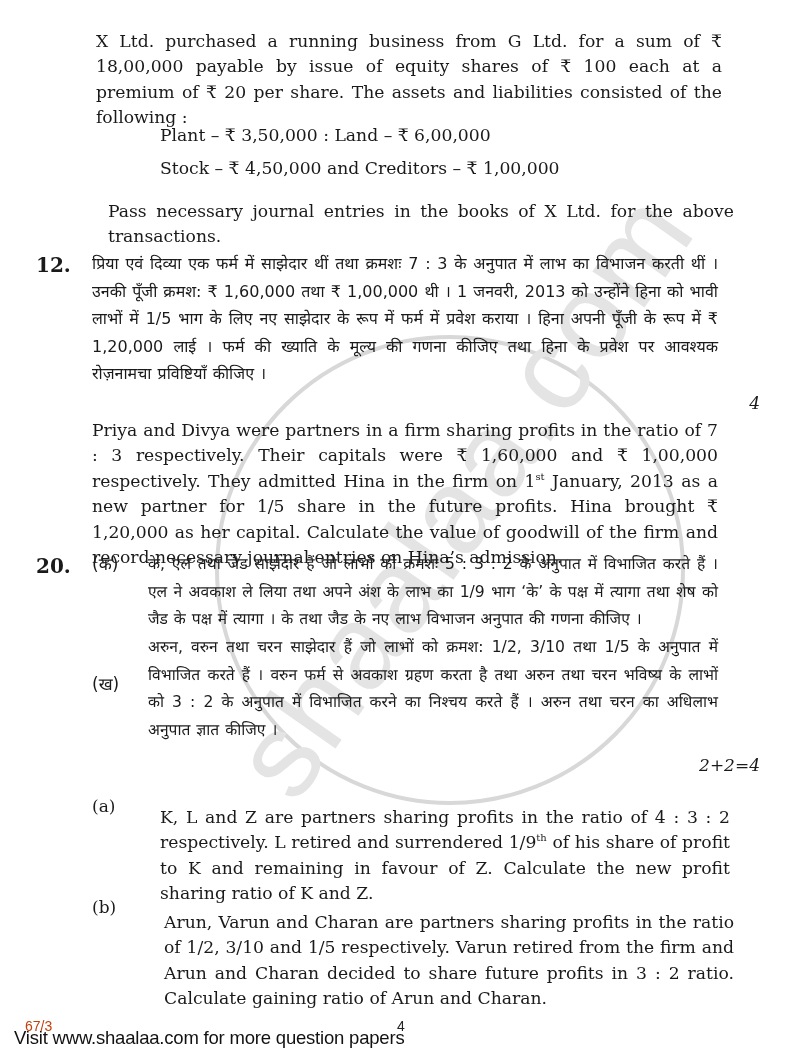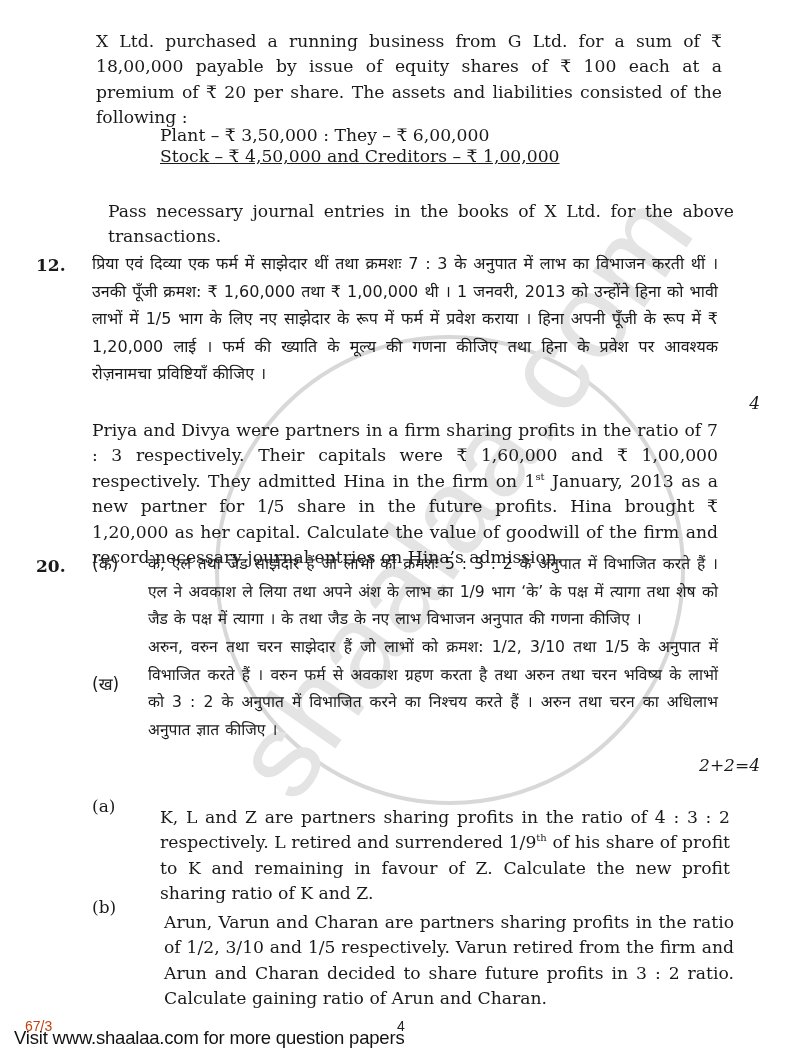--- a/index.html
+++ b/index.html
@@ -16,21 +16,21 @@
       position: absolute; left: 150px; top: 500px; width: 520px; text-align: center;
       font-family: "Liberation Sans", sans-serif; font-size: 120px; color: #e4e4e4;
       transform: rotate(-55deg); transform-origin: center; pointer-events: none; letter-spacing: 2px;
     }
     .content { position: absolute; left: 0; top: 0; width: 800px; }
     .para {
       position: absolute; left: 92px; width: 626px; font-size: 17.2px; line-height: 25.4px;
       text-align: justify; text-align-last: left;
     }
     .indent-line { position: absolute; left: 160px; font-size: 17.2px; line-height: 25px; white-space: nowrap; }
-    .qnum { position: absolute; left: 36px; font-weight: bold; font-size: 17px; line-height: 25px; }
+    .qnum { position: absolute; left: 36px; font-weight: bold; font-size: 20px; line-height: 25px; }
     .marks { position: absolute; right: 40px; font-style: italic; font-size: 17px; line-height: 25px; }
     .hi { font-family: "DejaVu Sans", sans-serif; font-size: 16px; line-height: 27.5px; word-spacing: 1px; }
     .sublabel { position: absolute; left: 92px; font-size: 17px; line-height: 26px; }
     .subpara { position: absolute; left: 148px; width: 570px; font-size: 17.2px; line-height: 25.4px; text-align: justify; text-align-last: left; }
     .subpara.hi { font-size: 15.6px; line-height: 27.5px; }
     sup { font-size: 10px; vertical-align: 7px; line-height: 0; }
     .footer-code { position: absolute; left: 25px; top: 1018px; font-family: "Liberation Sans", sans-serif; font-size: 14px; color: #c2410c; }
     .footer-page { position: absolute; left: 397px; top: 1018px; font-family: "Liberation Sans", sans-serif; font-size: 14px; color: #222; }
     .footer-visit { position: absolute; left: 14px; top: 1027px; font-family: "Liberation Sans", sans-serif; font-size: 18.5px; color: #111; letter-spacing: -0.2px; }
   </style>
@@ -38,22 +38,22 @@
 <body>
 
 <div class="page">
 
   <div class="watermark"></div>
   <div class="watermark-text">shaalaa.com</div>
 
   <div class="content">
 
     <p class="para" style="top:25px; margin:4px;">X Ltd. purchased a running business from G Ltd. for a sum of ₹ 18,00,000 payable by issue of equity shares of ₹ 100 each at a premium of ₹ 20 per share. The assets and liabilities consisted of the following :</p>
-    <div class="indent-line" style="top:123px;">Plant – ₹ 3,50,000 : They – ₹ 6,00,000</div>
-    <div class="indent-line" style="top:144px;text-decoration:underline;">Stock – ₹ 4,50,000 and Creditors – ₹ 1,00,000</div>
+    <div class="indent-line" style="top:123px;">Plant – ₹ 3,50,000 : Land – ₹ 6,00,000</div>
+    <div class="indent-line" style="top:156px;">Stock – ₹ 4,50,000 and Creditors – ₹ 1,00,000</div>
     <p class="para" style="top:183px; margin:16px;">Pass necessary journal entries in the books of X Ltd. for the above transactions.</p>
 
     <div class="qnum" style="top:253px;">12.</div>
     <p class="para hi" style="top:250px; margin:0;">प्रिया एवं दिव्या एक फर्म में साझेदार थीं तथा क्रमशः 7 : 3 के अनुपात में लाभ का विभाजन करती थीं । उनकी पूँजी क्रमश: ₹ 1,60,000 तथा ₹ 1,00,000 थी । 1 जनवरी, 2013 को उन्होंने हिना को भावी लाभों में 1/5 भाग के लिए नए साझेदार के रूप में फर्म में प्रवेश कराया । हिना अपनी पूँजी के रूप में ₹ 1,20,000 लाई । फर्म की ख्याति के मूल्य की गणना कीजिए तथा हिना के प्रवेश पर आवश्यक रोज़नामचा प्रविष्टियाँ कीजिए ।</p>
     <div class="marks" style="top:391px;">4</div>
     <p class="para" style="top:418px; margin:0;"><span>Priya and Divya were partners in a firm sharing profits in the ratio of 7 : 3 respectively. Their capitals were ₹ 1,60,000 and ₹ 1,00,000 respectively. They admitted Hina in the firm on 1</span><sup>st</sup><span> January, 2013 as a new partner for 1/5 share in the future profits. Hina brought ₹ 1,20,000 as her capital. Calculate the value of goodwill of the firm and record necessary journal entries on Hina’s admission.</span></p>
 
     <div class="qnum" style="top:554px;">20.</div>
     <div class="sublabel hi" style="top:551px;">(क)</div>
     <p class="subpara hi" style="top:551px; margin:0;">के, एल तथा जैड साझेदार हैं जो लाभों को क्रमशः 5 : 3 : 2 के अनुपात में विभाजित करते हैं । एल ने अवकाश ले लिया तथा अपने अंश के लाभ का 1/9 भाग ‘के’ के पक्ष में त्यागा तथा शेष को जैड के पक्ष में त्यागा । के तथा जैड के नए लाभ विभाजन अनुपात की गणना कीजिए ।</p>

